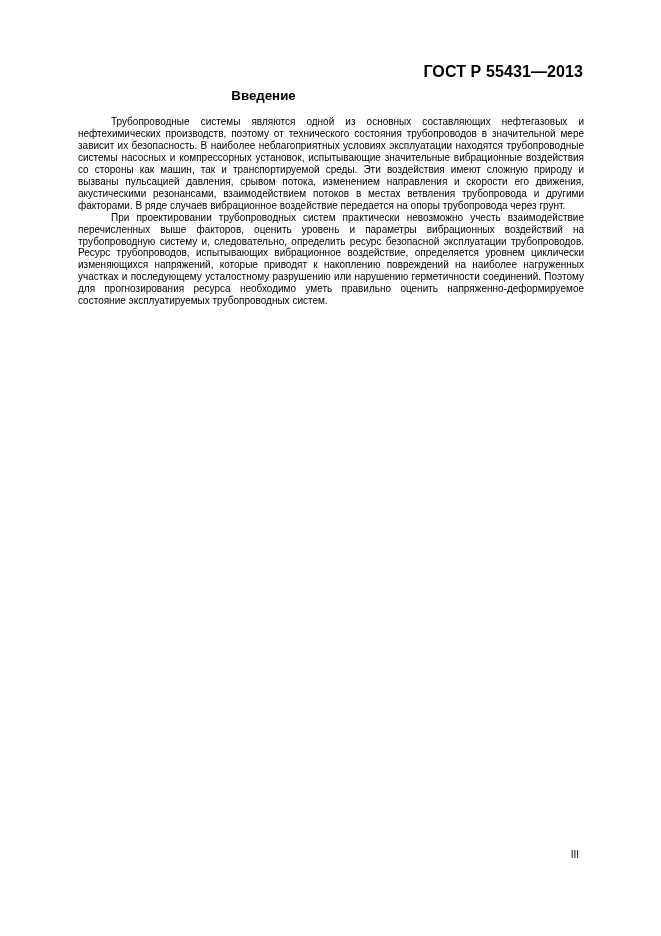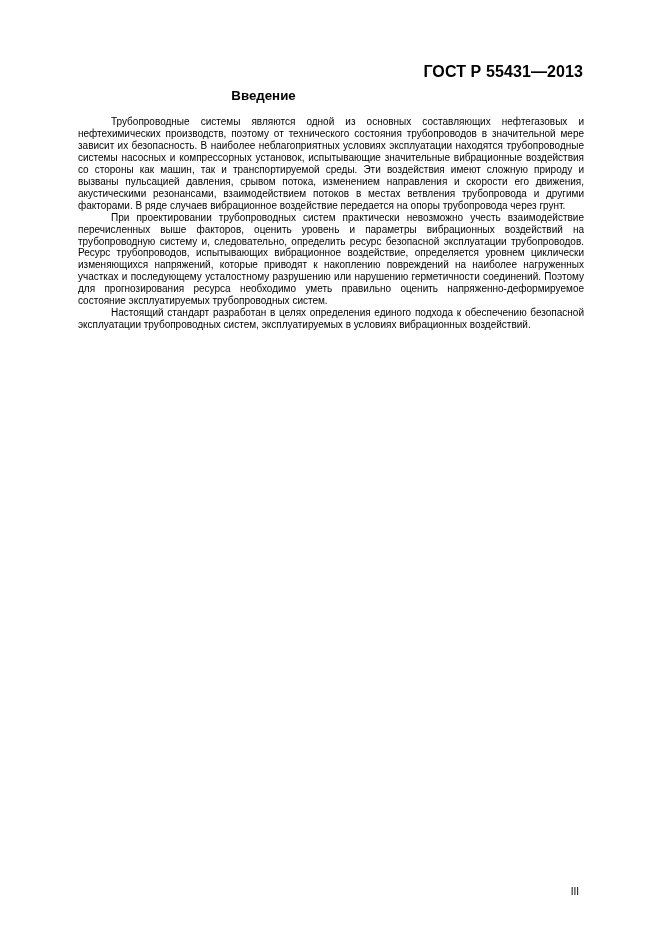--- a/index.html
+++ b/index.html
@@ -16,30 +16,29 @@
       position: absolute; top: 88px; left: 0; width: 527px;
       text-align: center; font-size: 13.3px; font-weight: bold;
     }
     .body-text {
       position: absolute; top: 116px; left: 78px; width: 506px;
       font-size: 10px; line-height: 11.95px;
       text-align: justify;
     }
     .body-text p { margin: 0; text-indent: 33px; }
     .page-num {
-      position: absolute; top: 886px; right: 82px;
+      position: absolute; top: 849px; right: 82px;
       font-size: 10px;
     }
   </style>
 </head>
 <body>
 
 <div class="header-code">ГОСТ Р 55431—2013</div>
 
 <div class="title">Введение</div>
 
 <div class="body-text">
   <p>Трубопроводные системы являются одной из основных составляющих нефтегазовых и нефтехимических производств, поэтому от технического состояния трубопроводов в значительной мере зависит их безопасность. В наиболее неблагоприятных условиях эксплуатации находятся трубопроводные системы насосных и компрессорных установок, испытывающие значительные вибрационные воздействия со стороны как машин, так и транспортируемой среды. Эти воздействия имеют сложную природу и вызваны пульсацией давления, срывом потока, изменением направления и скорости его движения, акустическими резонансами, взаимодействием потоков в местах ветвления трубопровода и другими факторами. В ряде случаев вибрационное воздействие передается на опоры трубопровода через грунт.</p>
   <p>При проектировании трубопроводных систем практически невозможно учесть взаимодействие перечисленных выше факторов, оценить уровень и параметры вибрационных воздействий на трубопроводную систему и, следовательно, определить ресурс безопасной эксплуатации трубопроводов. Ресурс трубопроводов, испытывающих вибрационное воздействие, определяется уровнем циклически изменяющихся напряжений, которые приводят к накоплению повреждений на наиболее нагруженных участках и последующему усталостному разрушению или нарушению герметичности соединений. Поэтому для прогнозирования ресурса необходимо уметь правильно оценить напряженно-деформируемое состояние эксплуатируемых трубопроводных систем.</p>
-  <p>Настоящий стандарт разработан в целях определения единого подхода к обеспечению безопасной эксплуатации трубопроводных систем, эксплуатируемых в условиях вибрационных воздействий.</p>
 </div>
 
 <div class="page-num">III</div>
 
 </body></html>

